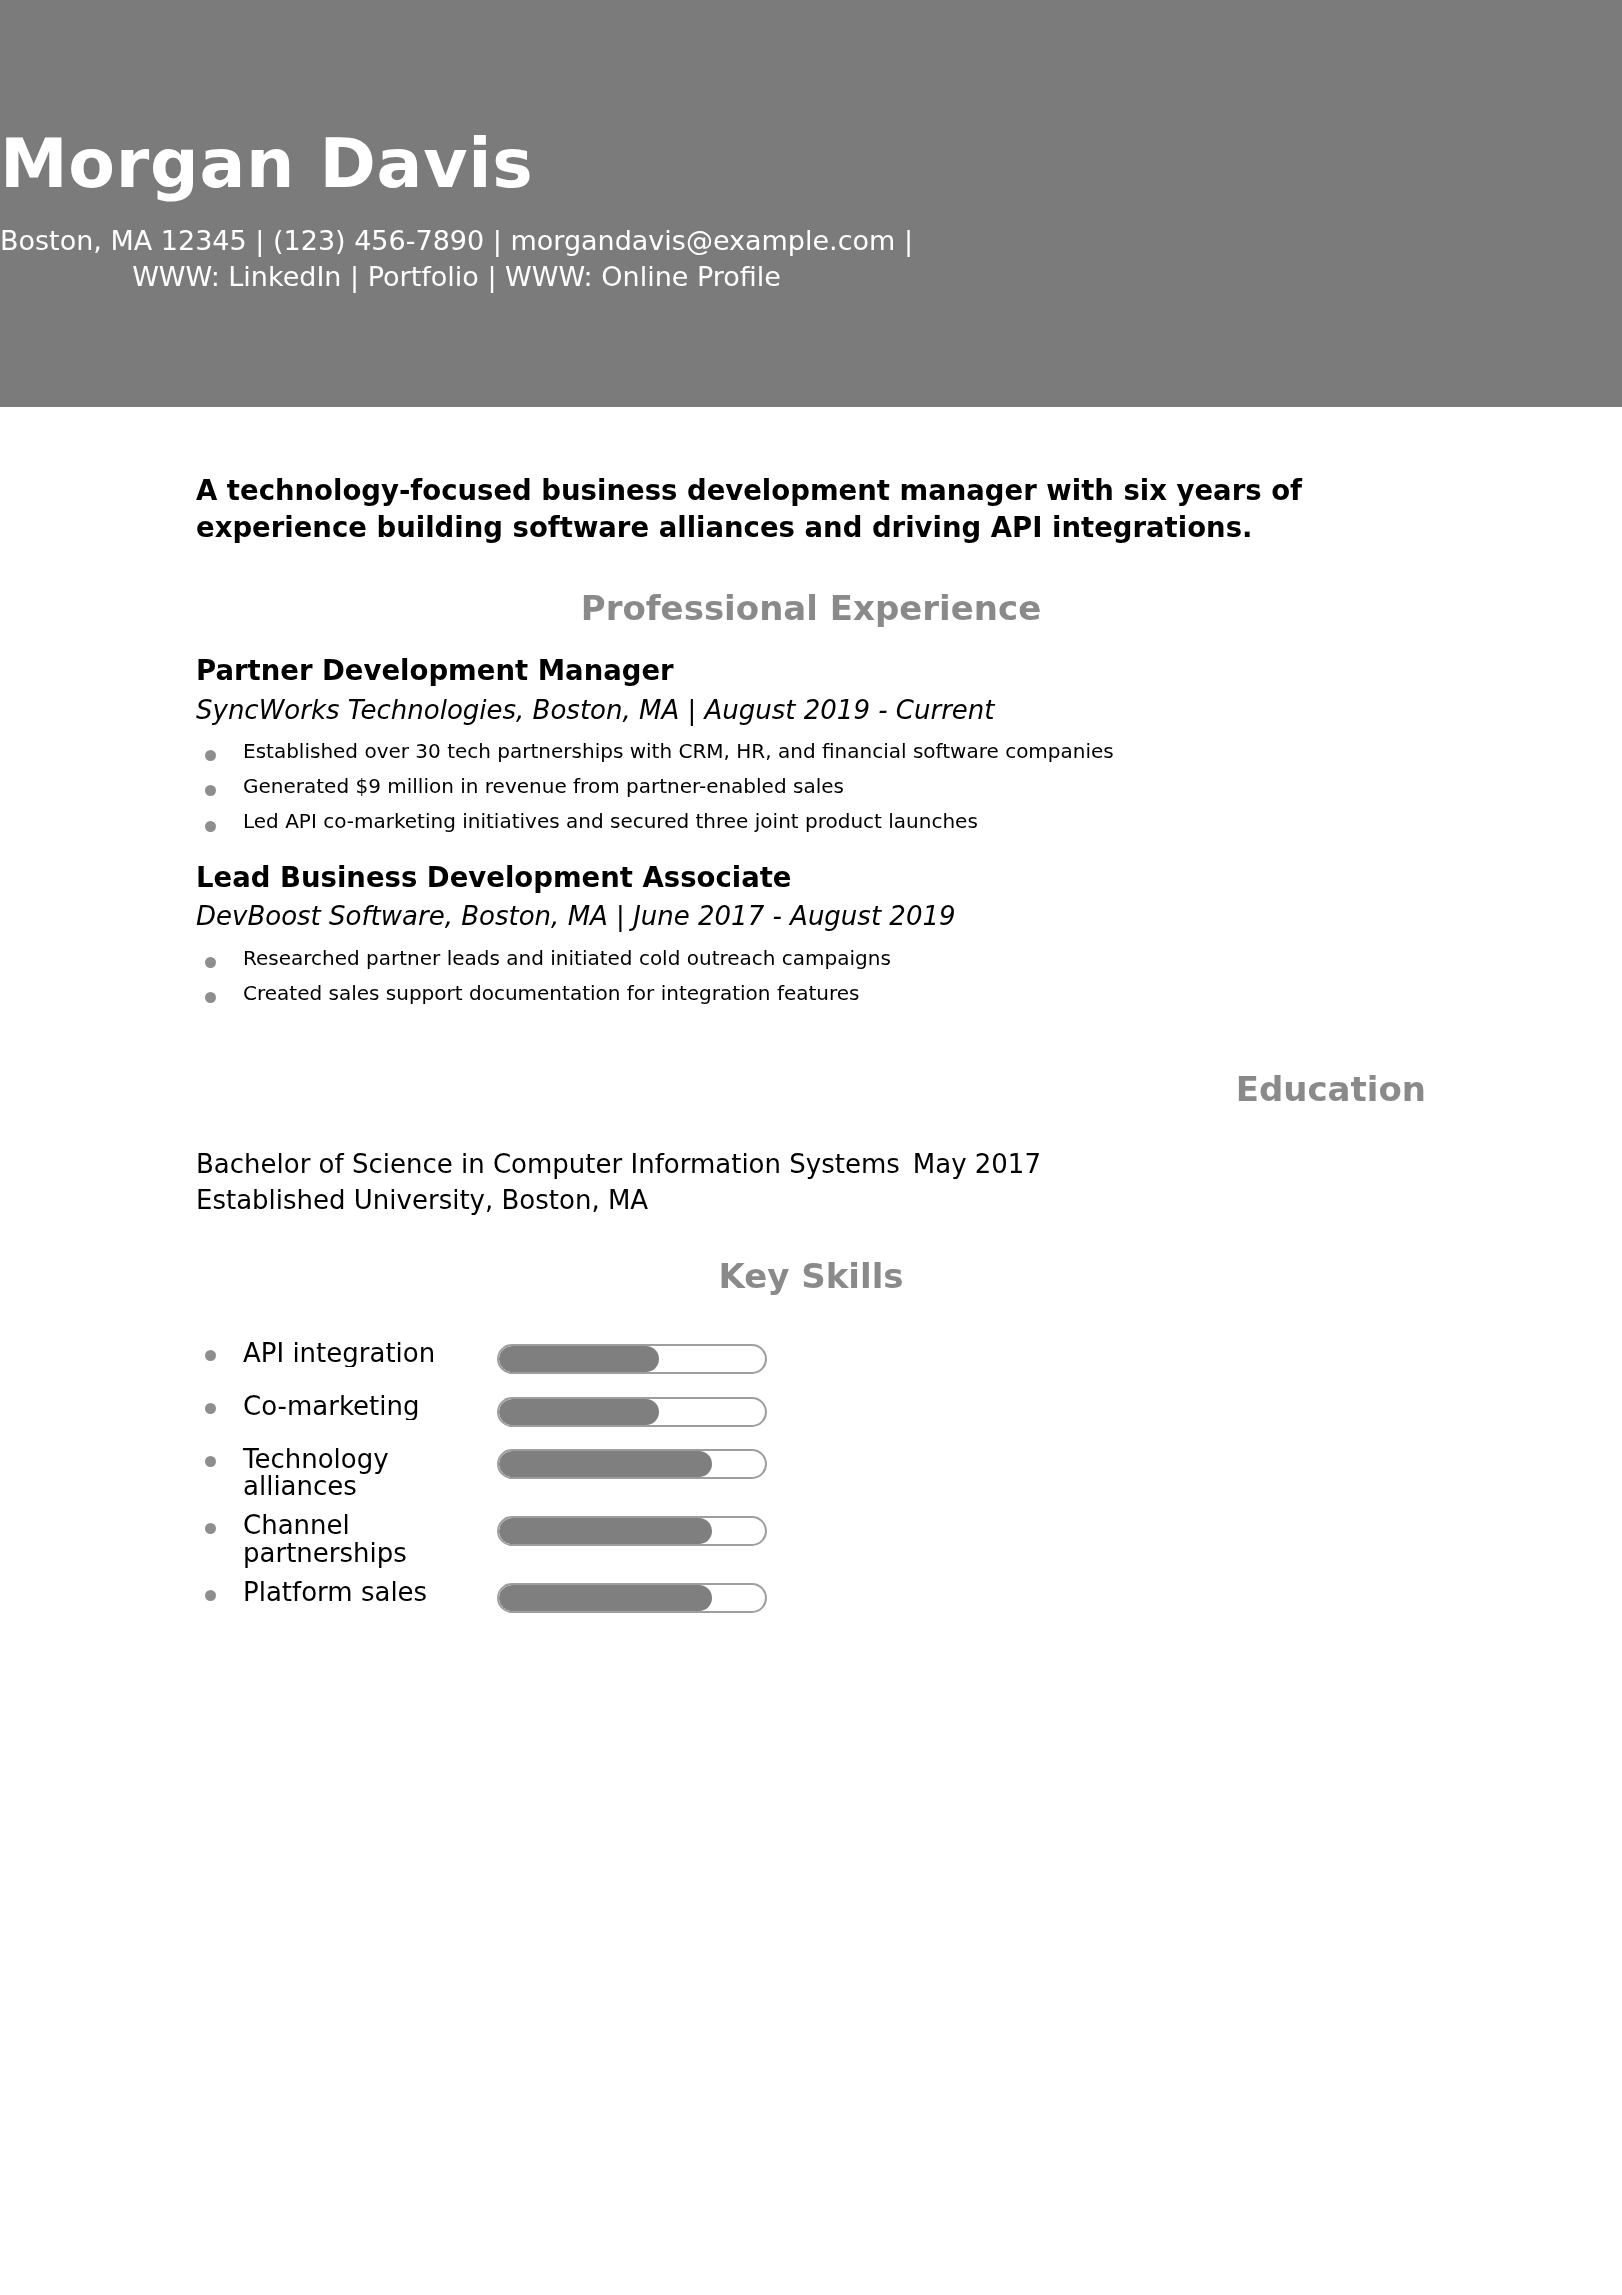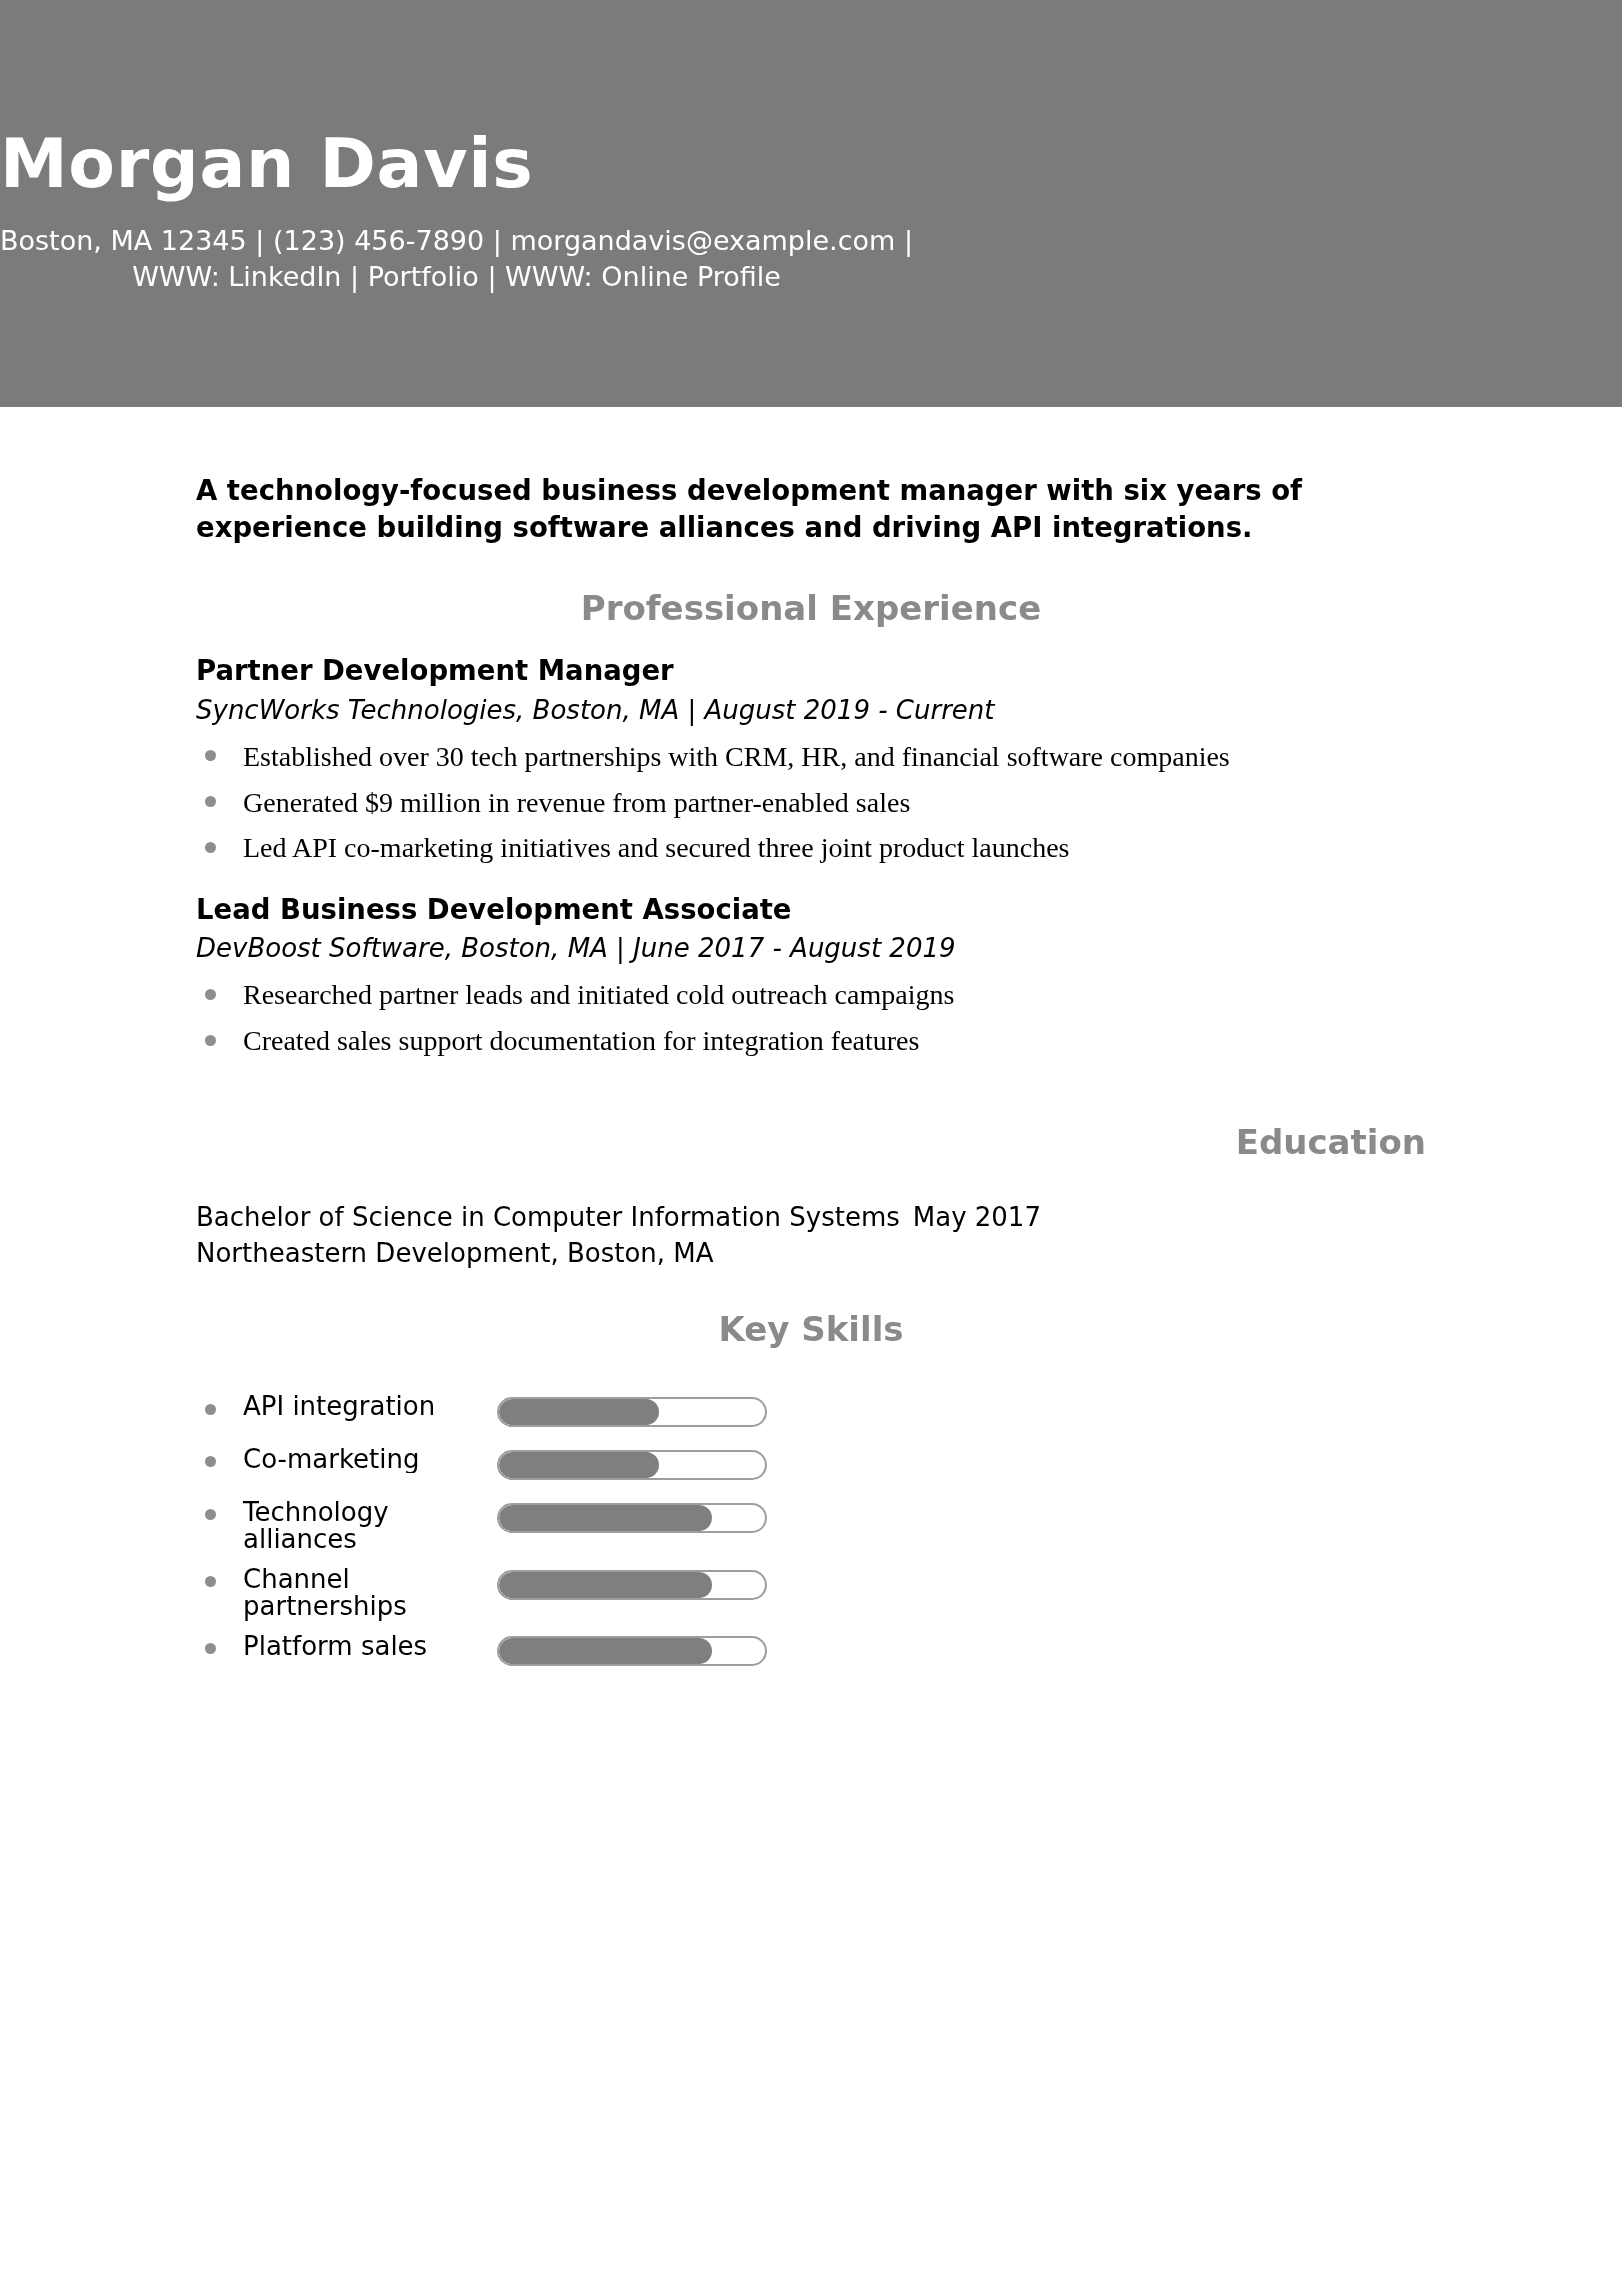--- a/index.html
+++ b/index.html
@@ -89,25 +89,24 @@
   }
 
   ul.bullets {
     list-style: none;
     margin: 11.8px 0 0 0;
     padding: 0;
   }
   ul.bullets > li {
     position: relative;
     padding-left: 47px;
-    font-size: 28px;
+    font-size: 20px;
     line-height: 1.33;
     margin-bottom: 8.5px;
     max-width: 1197px;
-    font-family: Liberation Serif, serif;
   }
   ul.bullets > li::before {
     content: "";
     position: absolute;
     left: 9.2px;
     top: 12.4px;
     width: 11px;
     height: 11px;
     border-radius: 50%;
     background: #8e8e8e;
@@ -216,21 +215,21 @@
     </ul>
   </div>
 
   <h2 class="section-heading sh-education">Education</h2>
 
   <div class="edu-block">
     <div class="edu-line edu-degree-row">
       <span>Bachelor of Science in Computer Information Systems</span>
       <span class="edu-date">May 2017</span>
     </div>
-    <div class="edu-line">Northeastern Development, Boston, MA</div>
+    <div class="edu-line">Established University, Boston, MA</div>
   </div>
 
   <h2 class="section-heading sh-skills">Key Skills</h2>
 
   <div class="skills-grid">
 
     <div class="skills-col">
       <div class="skill-row">
         <div class="skill-label">API integration</div>
         <div class="skill-bar">

